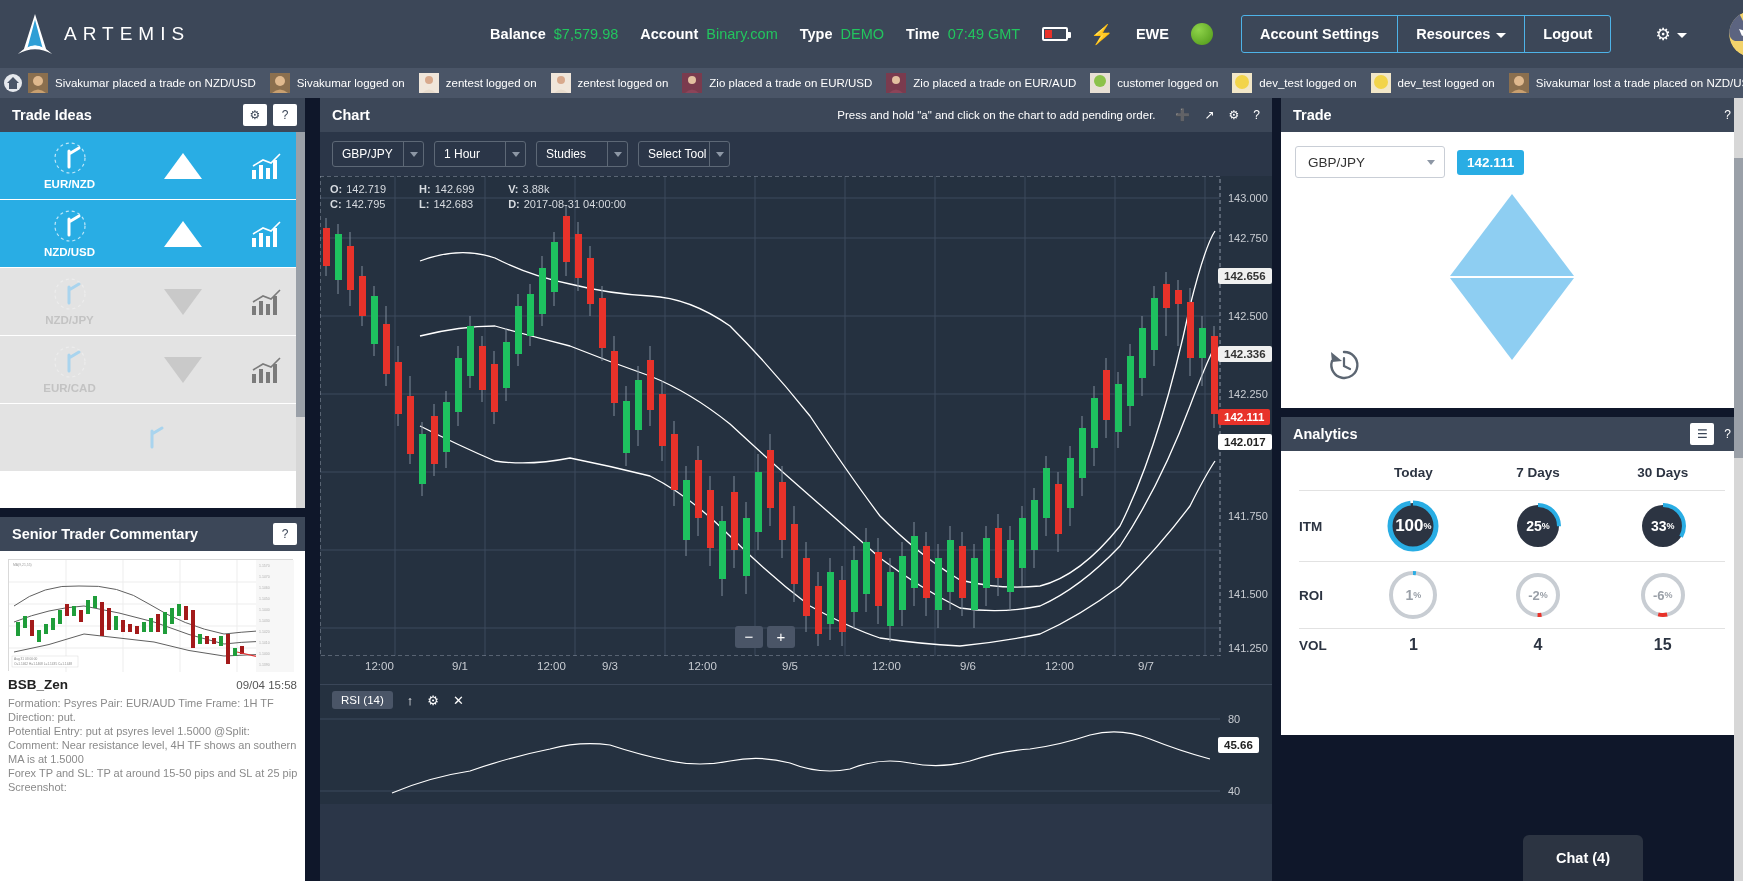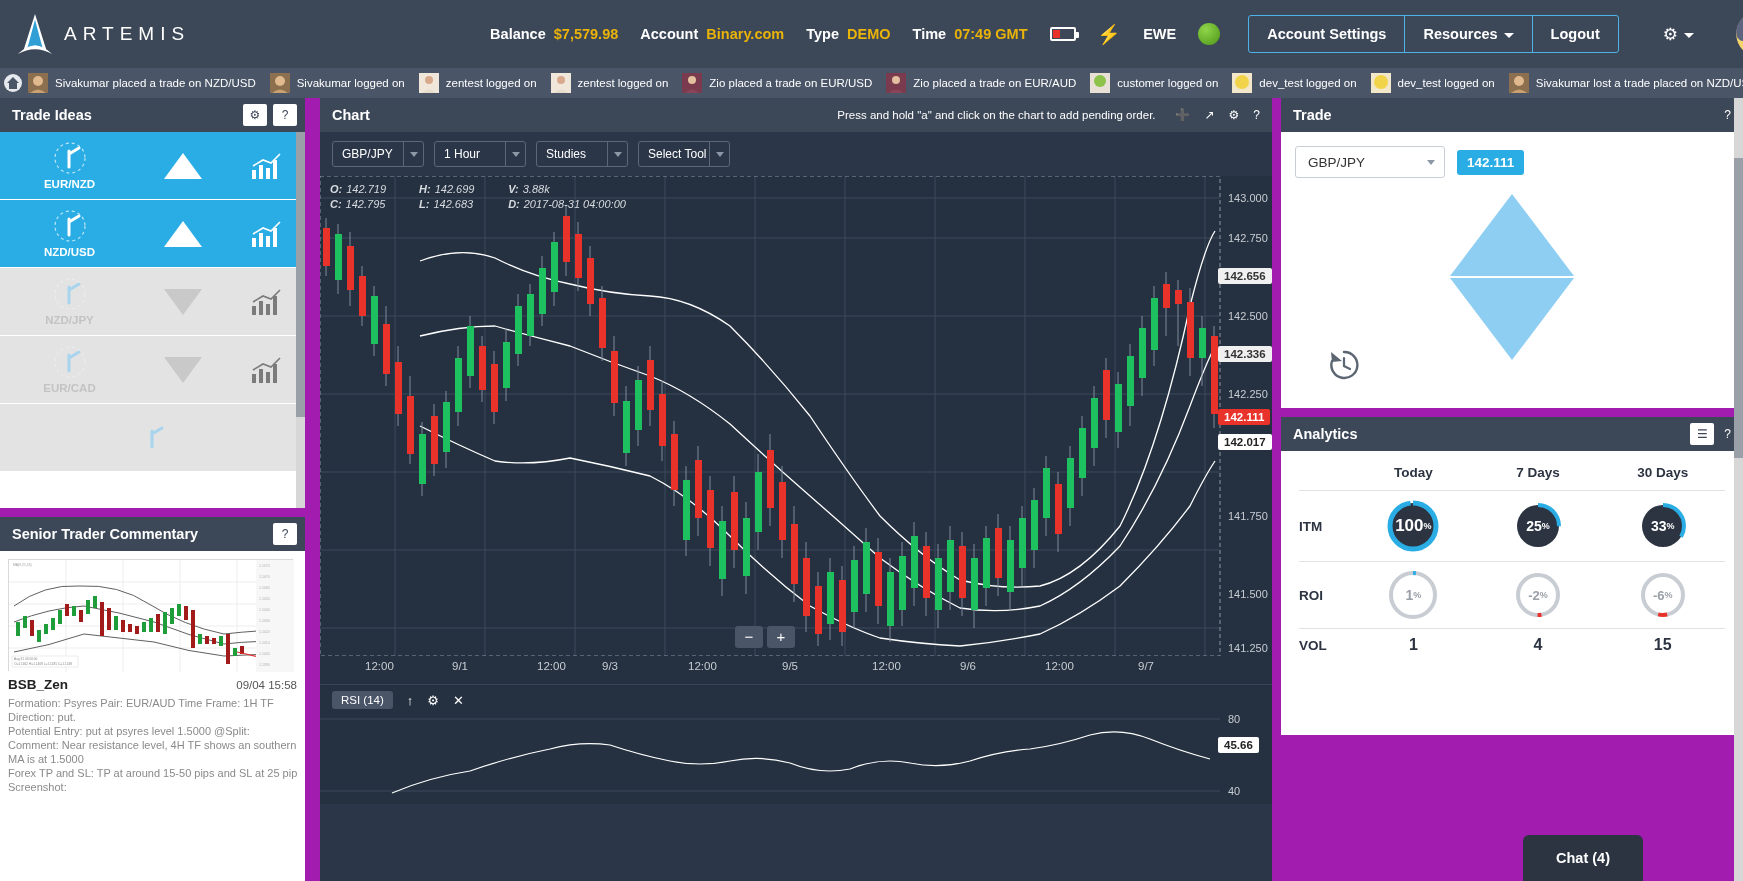--- a/index.html
+++ b/index.html
@@ -17,21 +17,21 @@
     display: flex; align-items: center; position: relative;
   }
   .logo-wrap { display:flex; align-items:center; padding-left: 14px; width: 300px; }
   .logo-mark { width: 42px; height: 44px; flex: none; }
   .logo-text {
     color: #ffffff; font-size: 19px; letter-spacing: 6px;
     margin-left: 8px; font-weight: 400;
   }
   .hdr-center { display: flex; align-items: center; gap: 22px; margin-left: 300px;}
   .hdr-stat { font-size: 14.5px; color: #ffffff; font-weight: bold; white-space: nowrap; }
-  .hdr-stat .val { color: #eab308; font-weight: bold; margin-left: 4px; }
+  .hdr-stat .val { color: #22c55e; font-weight: normal; margin-left: 4px; }
   .battery {
     width: 26px; height: 14px; border: 2px solid #ffffff; border-radius: 2px;
     position: relative; display:inline-block;
   }
   .battery::after {
     content:''; position:absolute; right:-5px; top:3px; width:3px; height:6px;
     background:#ffffff; border-radius:0 1px 1px 0;
   }
   .battery .fill { position:absolute; left:1px; top:1px; bottom:1px; width:7px; background:#e8322a; }
   .bolt { color:#ffffff; font-size:19px; line-height:1; }
@@ -60,21 +60,21 @@
   .ticker {
     height: 30px; background: #4a5567; display:flex; align-items:center;
     gap: 0px; overflow:hidden; white-space: nowrap; padding-left: 2px;
   }
   .tick-home { width:18px; height:18px; flex:none; margin: 0 6px 0 2px; }
   .tick-item { display:flex; align-items:center; flex:none; margin-right: 14px;}
   .tick-ava { width:20px; height:20px; flex:none; border-radius:1px; }
   .tick-txt { color:#ffffff; font-size:11.5px; margin-left:7px; }
 
   
-  .stage { position:relative; width:1743px; height: 783px; background:#a21caf; }
+  .stage { position:relative; width:1743px; height: 783px; background:#0f172a; }
 
   
   .panel-head {
     background:#3c4758; height:34px; display:flex; align-items:center;
     padding: 0 8px 0 12px; color:#fff;
   }
   .panel-title { font-size:14.5px; font-weight:bold; flex:1; }
   .hbtn {
     background:#ffffff; color:#3c4758; border:none; width:24px; height:22px;
     border-radius:2px; font-size:12px; margin-left:6px; cursor:pointer;
@@ -128,21 +128,21 @@
     height:26px; min-width:92px; background:#2b3648; border:1px solid #5d6876; border-radius:3px;
     color:#ffffff; font-size:12px; display:flex; align-items:center; padding:0 0 0 9px; position:relative;
   }
   .sel .lbl { flex:1; white-space:nowrap; }
   .sel .dd {
     width:20px; height:100%; border-left:1px solid #5d6876; display:flex; align-items:center;
     justify-content:center;
   }
   .sel .dd i { border-left:4px solid transparent;border-right:4px solid transparent;border-top:5px solid #8d97a5; }
   .chart-area { position:relative; height: 480px; margin: 0 0 0 0; background:#253140; }
-  .ohlc { position:absolute; left:10px; top:6px; color:#d7dbe0; font-size:11px; z-index:5; line-height:15px;font-style:italic;}
+  .ohlc { position:absolute; left:10px; top:6px; color:#d7dbe0; font-size:11px; z-index:5; line-height:15px;}
   .ohlc span.k { font-weight:bold; margin-right:4px; }
   .ohlc .cell { display:inline-block; }
   .axis-lbl { position:absolute; color:#c8ccd2; font-size:11px; }
   .tag {
     position:absolute; font-size:11.5px; font-weight:bold; padding:2px 6px; border-radius:2px; white-space:nowrap;
   }
   .tag.red { background:#e8322a; color:#ffffff; }
   .tag.white { background:#ffffff; color:#222222; }
   .tag.grey { background:#f0f0f0; color:#333; }
   .zoombar { position:absolute; left:415px; bottom:8px; display:flex; gap:4px; z-index:6;}

